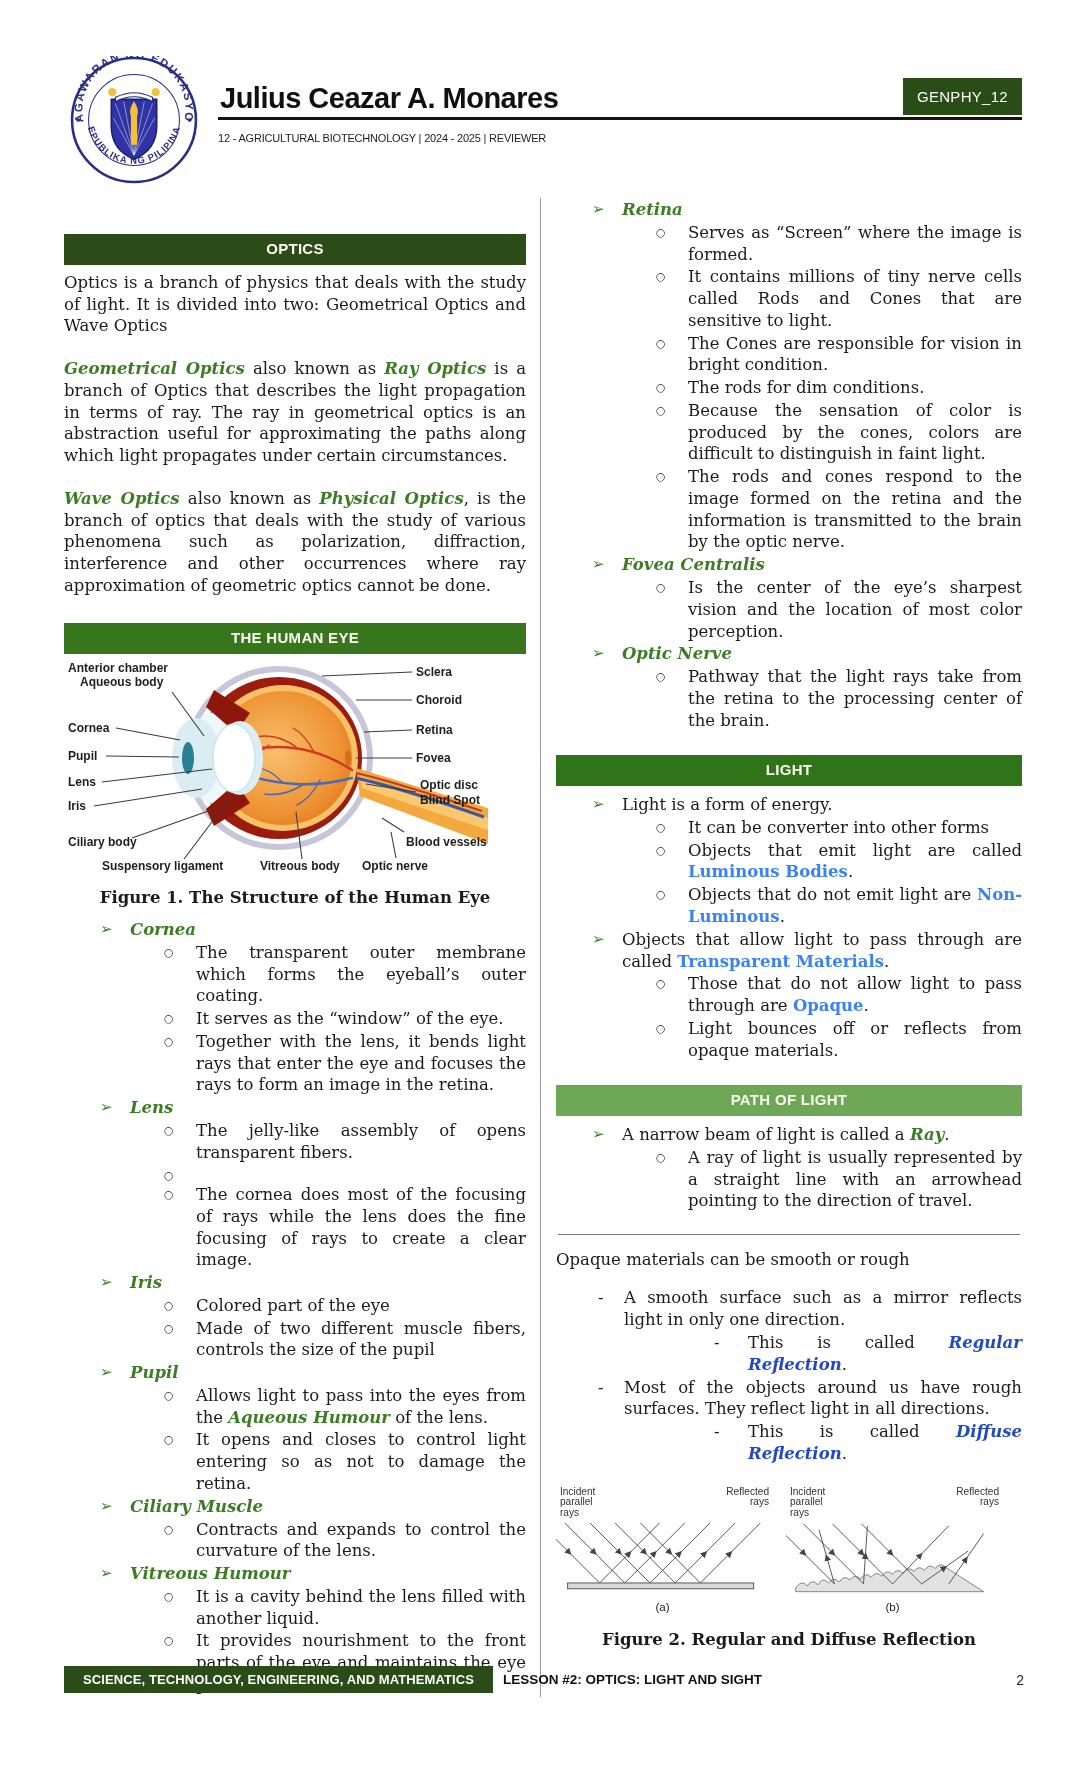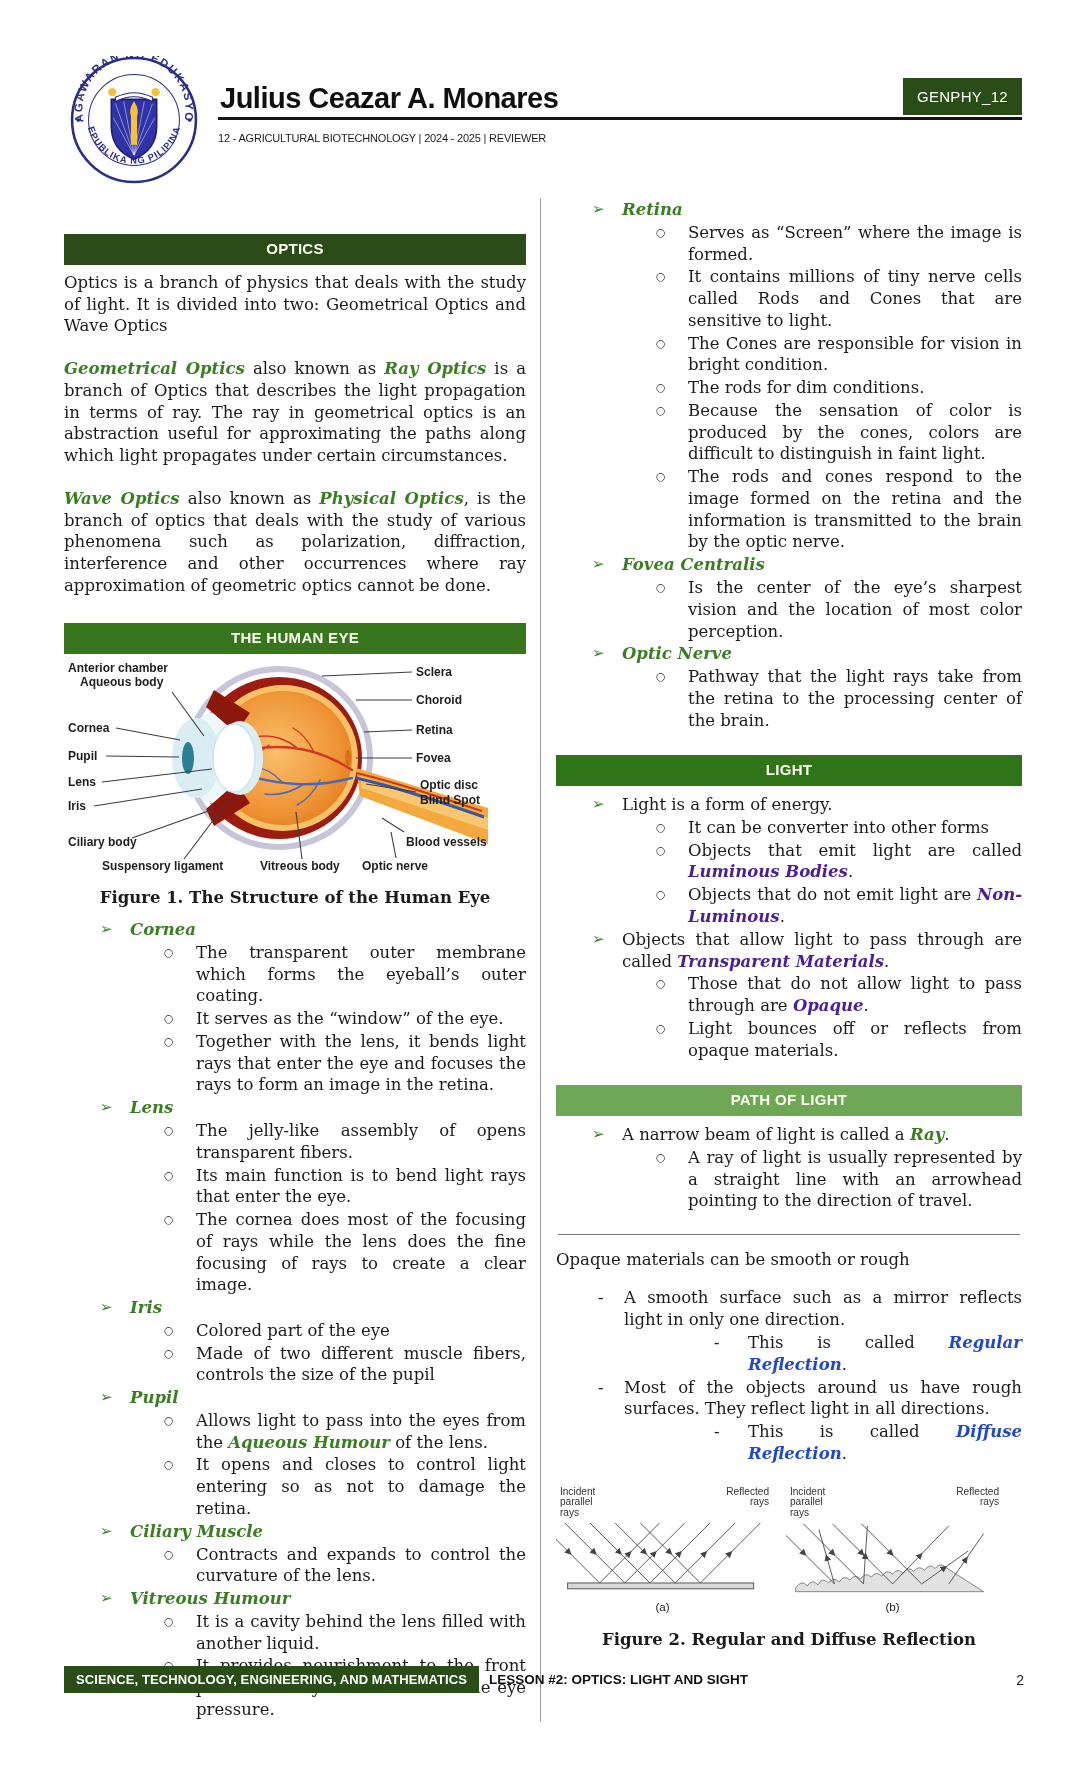--- a/index.html
+++ b/index.html
@@ -26,42 +26,42 @@
   .bar{font-family:"Liberation Sans",sans-serif;font-weight:bold;color:#fdfdf2;
        text-align:center;font-size:15px;padding:5px 0 6px;letter-spacing:0.3px;}
   .bar-optics{background:#2b4c18;margin-top:36px;}
   .bar-eye{background:#37761d;margin-top:26px;}
   .bar-light{background:#2f7418;margin-top:24px;}
   .bar-path{background:#6ea756;margin-top:24px;}
   .para{text-align:justify;margin-top:21px;}
   .para-first{margin-top:7px;}
   
   .run-g{color:#3a7d23;font-weight:bold;font-style:italic;}
-  .run-r{color:#4c1d95;font-weight:bold;font-style:italic;}
+  .run-r{color:#3b82f6;font-weight:bold;}
   .run-b{color:#2149c4;font-weight:bold;font-style:italic;}
   
   .line{display:flex;margin:1px 0;}
   .line .g{flex:none;}
   .line .t{flex:1;text-align:justify;}
   .b1 .g{margin-left:36px;width:30px;color:#3a7d23;font-size:15px;padding-top:1px;}
   .b2 .g{margin-left:100px;width:32px;font-size:11px;padding-top:4px;color:#222;}
   .d1 .g{margin-left:42px;width:26px;}
   .d2 .g{margin-left:158px;width:34px;}
   
   .eye-figure{margin-top:6px;}
   .fig-caption{text-align:center;font-weight:bold;font-size:16.5px;margin-top:8px;}
   .divider{border:none;border-top:1px solid #777;margin:22px 2px 14px 2px;}
   .intro-line{margin-top:0;}
   .fig2-row{display:flex;gap:12px;margin-top:18px;}
   .fig2-caption{text-align:center;font-weight:bold;font-size:16.5px;margin-top:10px;}
   
   .footer{position:absolute;left:64px;right:56px;top:1666px;display:flex;
           align-items:stretch;font-family:"Liberation Sans",sans-serif;}
   .footer-badge{background:#2a4d18;color:#fff;font-weight:bold;font-size:13px;
-                padding:6px 12px;letter-spacing:0.1px;}
+                padding:6px 19px;letter-spacing:0.1px;}
   .footer-lesson{font-weight:bold;font-size:13.5px;color:#101010;padding:6px 0 0 10px;}
   .footer-page{margin-left:auto;font-size:14px;color:#222;padding-top:6px;}
   svg text{font-family:"Liberation Sans",sans-serif;}
 </style>
 </head>
 <body>
 
 <div class="page">
 
   <div class="header">
@@ -226,21 +226,20 @@
           <div class="line b1">
             <span class="g">➢</span>
             <span class="t"><span class="run-g">Lens</span></span>
           </div>
           <div class="line b2">
             <span class="g">○</span>
             <span class="t"><span>The jelly-like assembly of opens transparent fibers.</span></span>
           </div>
           <div class="line b2">
             <span class="g">○</span>
-            <span class="t"><span>Its main function is to bend light rays that enter the eye.</span></span>
           </div>
           <div class="line b2">
             <span class="g">○</span>
             <span class="t"><span>The cornea does most of the focusing of rays while the lens does the fine focusing of rays to create a clear image.</span></span>
           </div>
           <div class="line b1">
             <span class="g">➢</span>
             <span class="t"><span class="run-g">Iris</span></span>
           </div>
           <div class="line b2">

